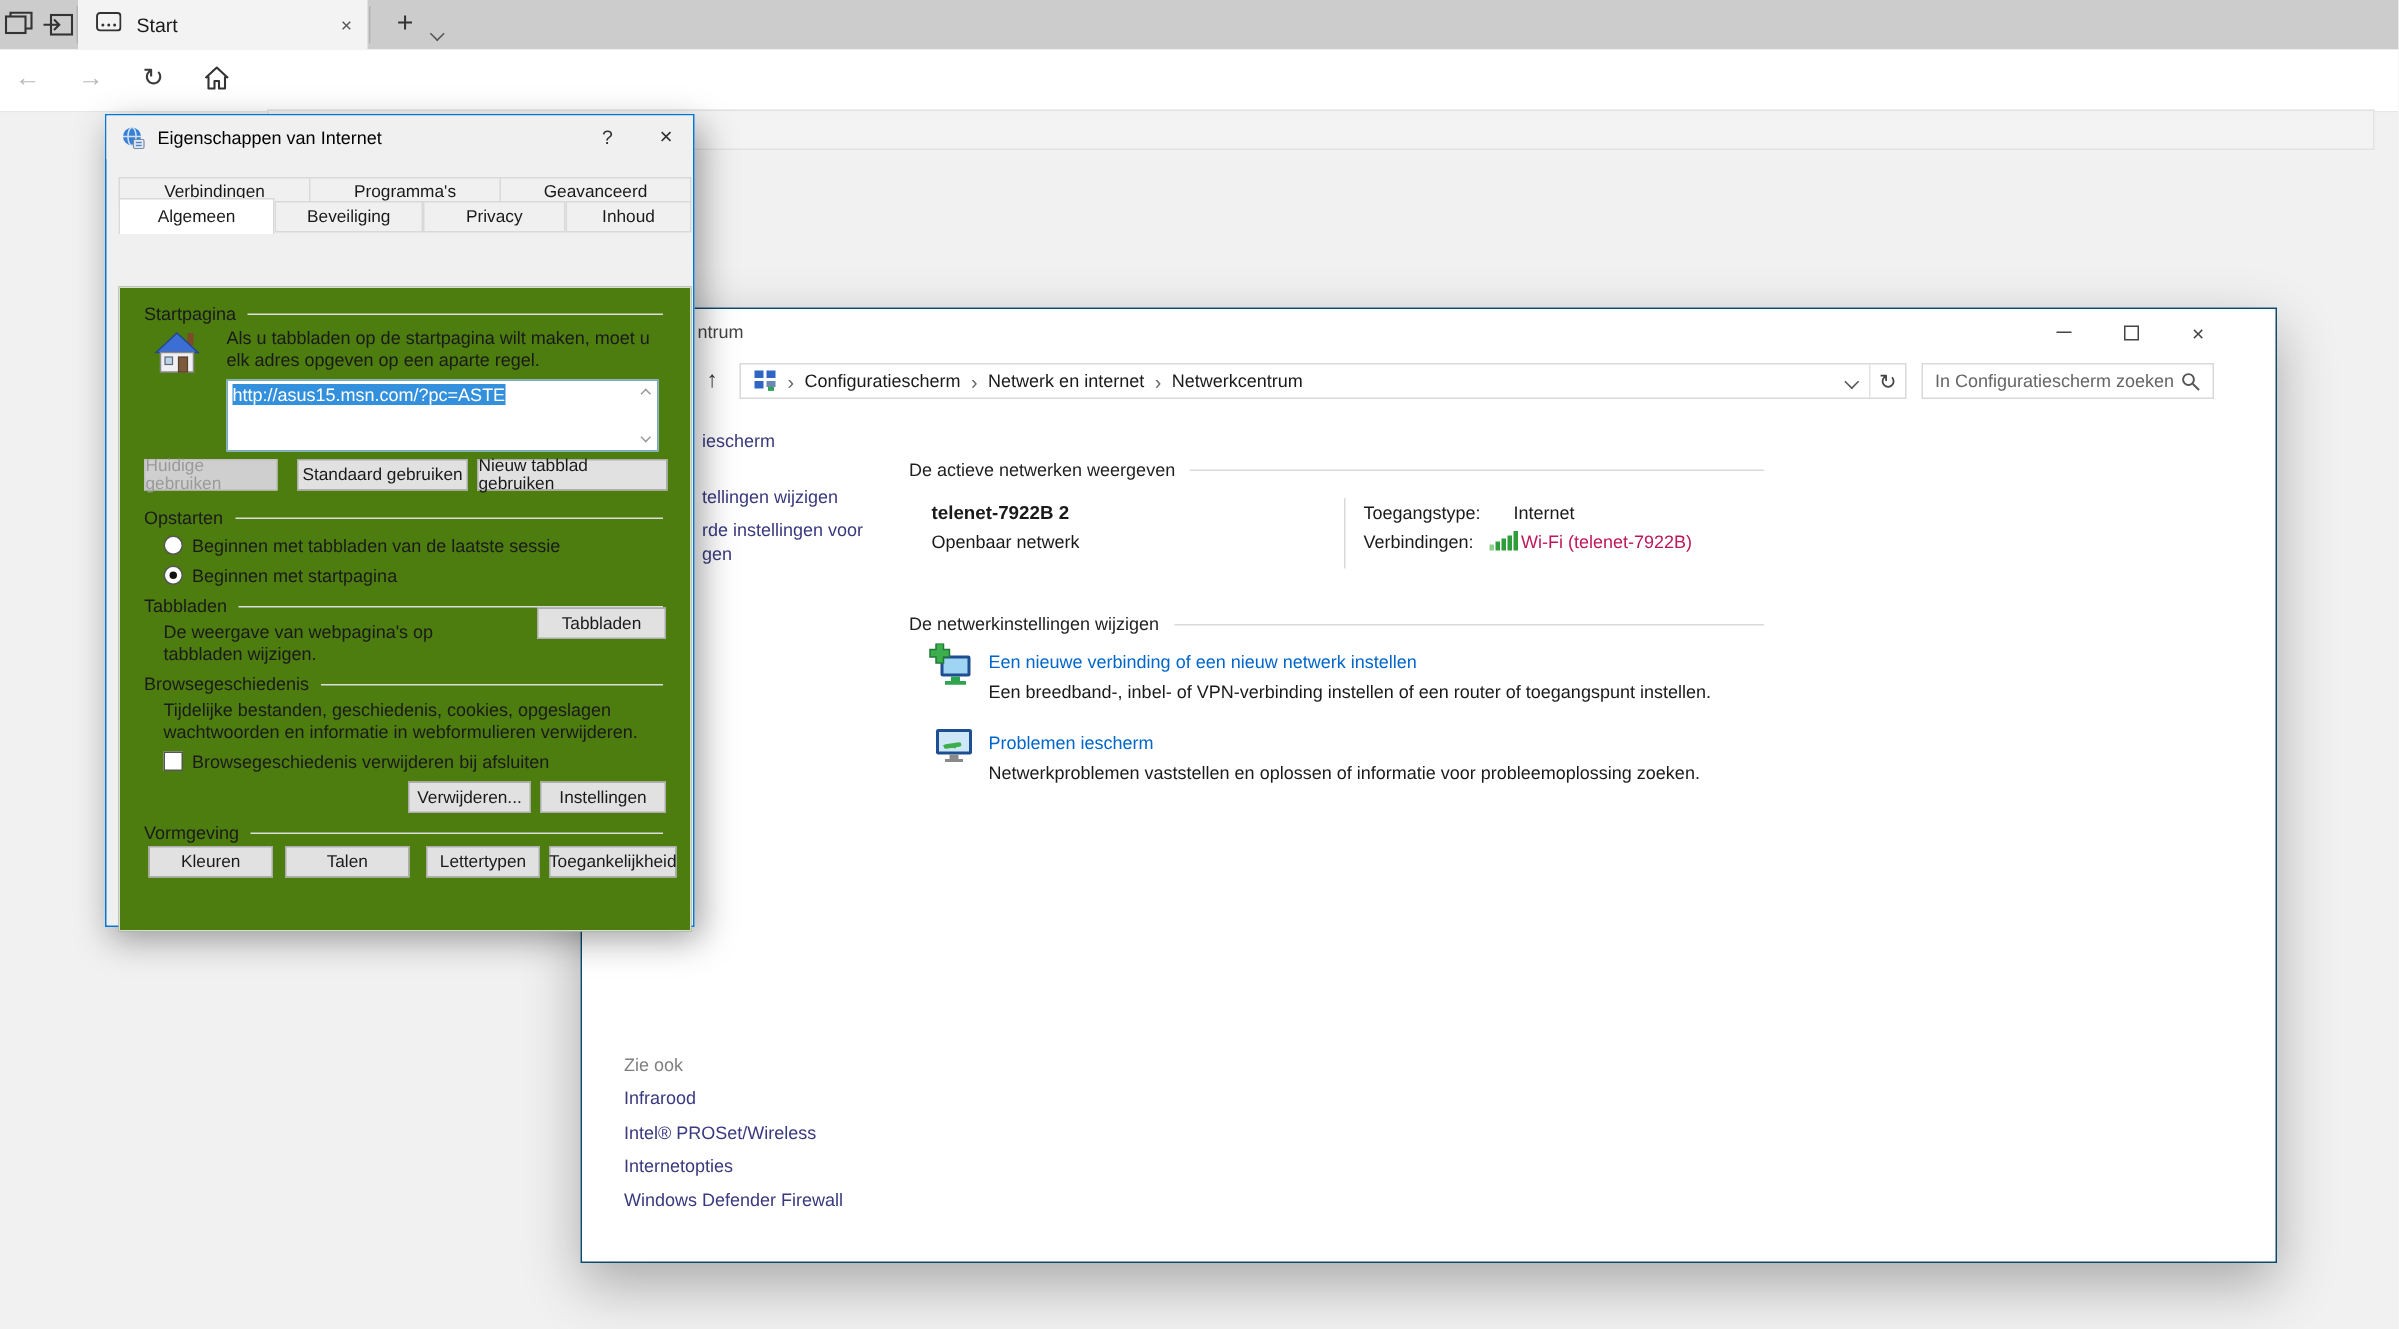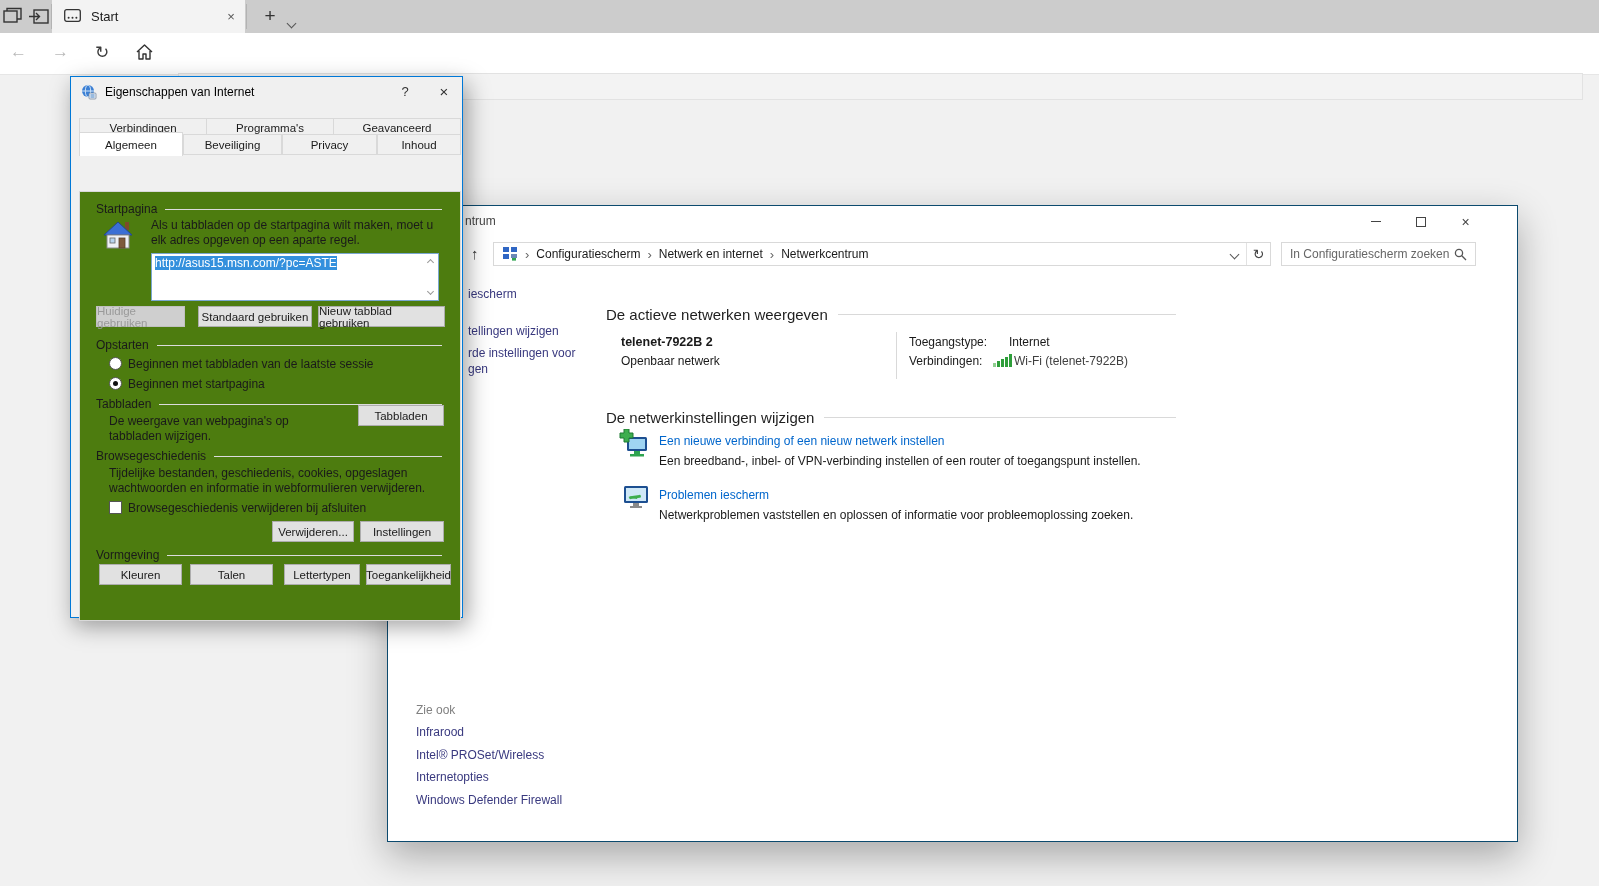--- a/index.html
+++ b/index.html
@@ -30,26 +30,26 @@
   .crumb-box { position:absolute; left:105px; top:36px; width:778px; height:24px; background:#fff; border:1px solid #d9d9d9; display:flex; align-items:center; font-size:12px; color:#1a1a1a; }
   .crumb-box .sep { color:#666; margin:0 7px; font-size:13px; }
   .crumb-item { cursor:default; }
   .crumb-right { margin-left:auto; display:flex; align-items:center; height:100%; }
   .crumb-right .dd { width:24px; height:100%; display:flex; align-items:center; justify-content:center; }
   .crumb-right .rf { width:24px; height:100%; display:flex; align-items:center; justify-content:center; border-left:1px solid #e2e2e2; color:#444; font-size:14px; }
   .searchbox { position:absolute; left:893px; top:36px; width:195px; height:24px; background:#fff; border:1px solid #d9d9d9; display:flex; align-items:center; }
   .searchbox .ph { font-size:12px; color:#666; margin-left:8px; flex:1; }
   .side-frag { position:absolute; font-size:12px; color:#39397f; }
   .net-heading { position:absolute; left:218px; top:66px; font-size:15.5px; color:#19649f; }
-  .sectline { display:flex; align-items:center; gap:10px; position:absolute; font-size:15px; color:#1f1f1f; }
+  .sectline { display:flex; align-items:center; gap:10px; position:absolute; font-size:12px; color:#1f1f1f; }
   .sectline .ln { flex:1; border-top:1px solid #d9d9d9; height:0; }
   .netname { position:absolute; font-size:12.5px; font-weight:bold; color:#1a1a1a; }
   .nettext { position:absolute; font-size:12px; color:#1a1a1a; }
   .netlabel { position:absolute; font-size:12px; color:#1a1a1a; }
-  .bluelink { color:#404040; cursor:default; }
+  .bluelink { color:#be185d; cursor:default; }
   .vdiv { position:absolute; width:0; border-left:1px solid #d9d9d9; }
   .tasklink { position:absolute; font-size:12px; color:#0066cc; cursor:default; }
   .taskdesc { position:absolute; font-size:12px; color:#1a1a1a; }
   .seealso-label { position:absolute; font-size:12px; color:#808080; }
   .seealso-link { position:absolute; font-size:12px; color:#39397f; cursor:default; }
   .wifibars { position:absolute; display:flex; align-items:flex-end; gap:1.5px; }
   .wifibars i { display:block; width:2.5px; background:#2e9e3a; }
 
   
   .dlg { position:absolute; left:70px; top:76px; width:393px; height:542px; background:#f0f0f0; border:1px solid #0078d7; box-shadow:4px 8px 22px rgba(0,0,0,.38); z-index:10; }

